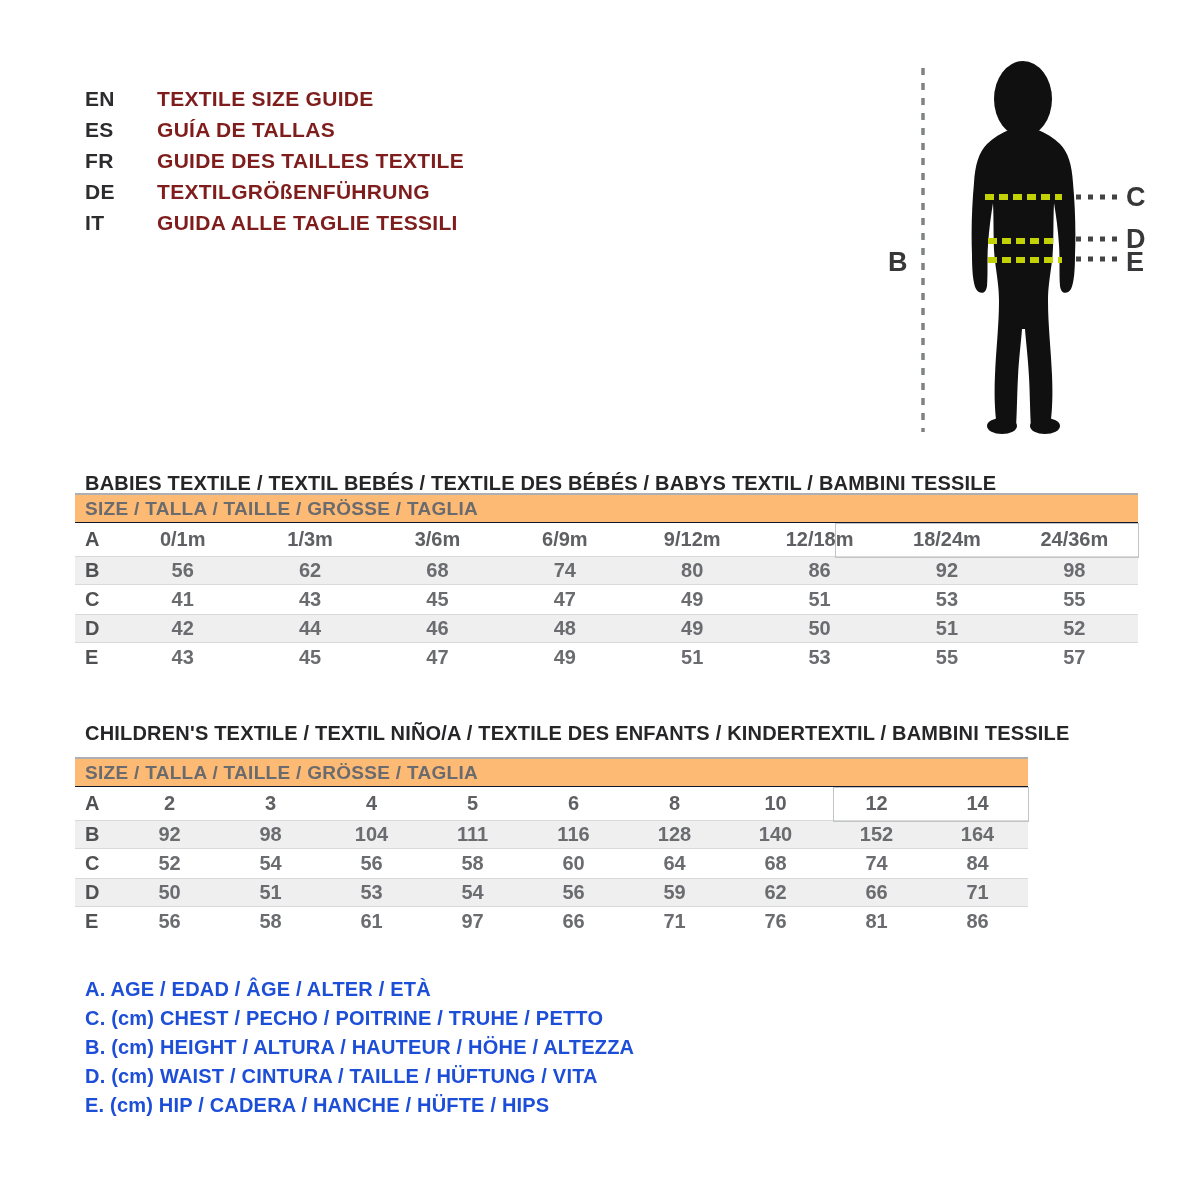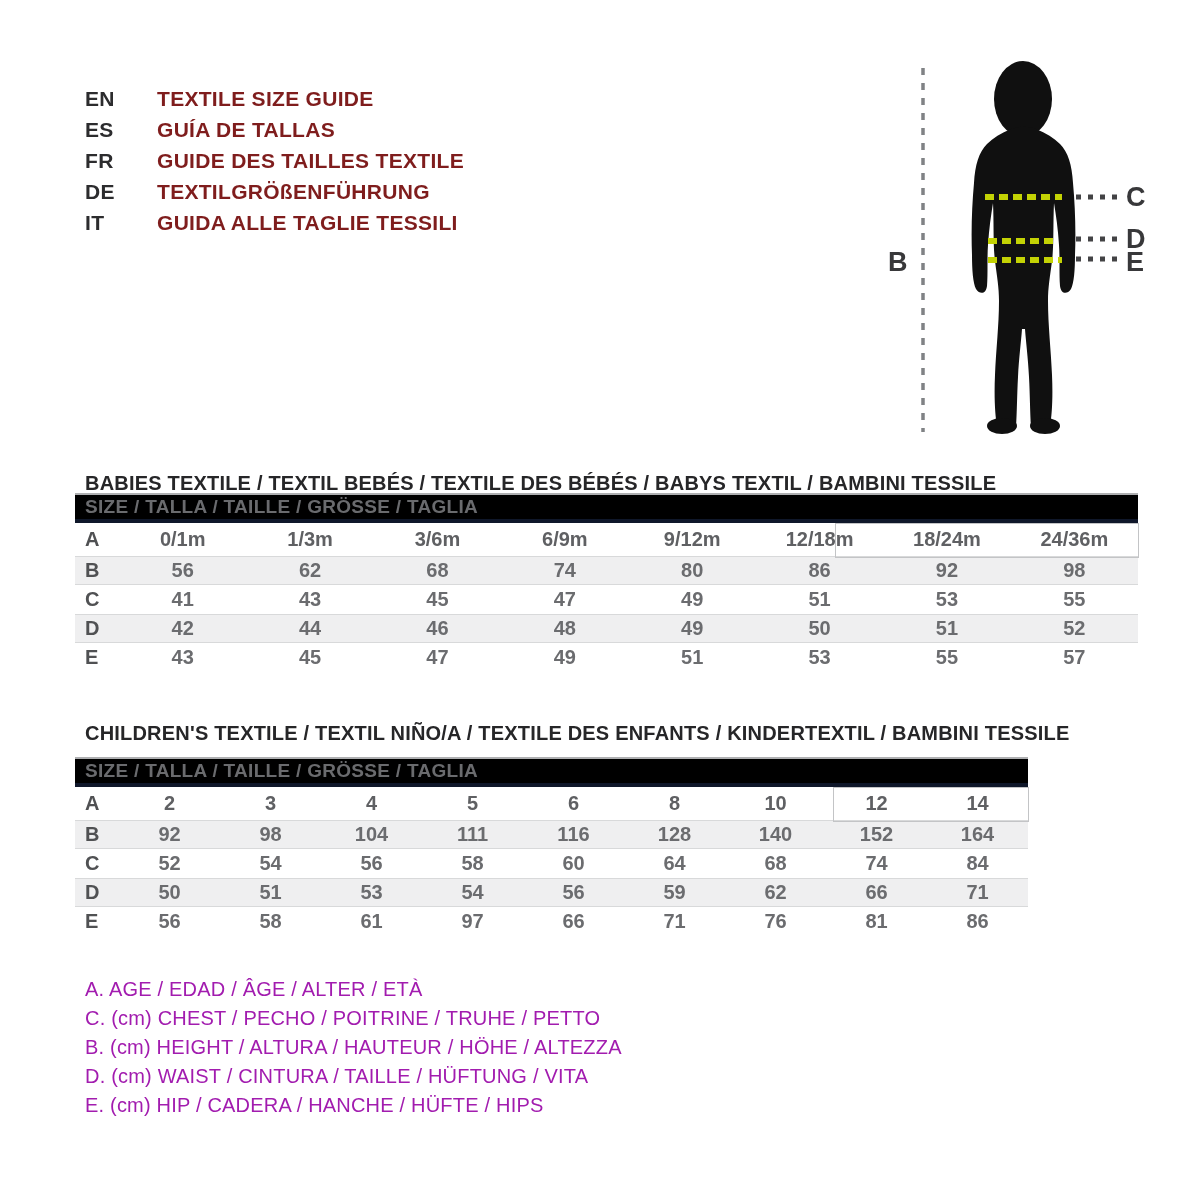--- a/index.html
+++ b/index.html
@@ -15,37 +15,37 @@
   
   .section-title{position:absolute;left:85px;font-size:20px;font-weight:700;color:#262628;
                  letter-spacing:.2px;white-space:nowrap;}
   #babies-title{top:444px;margin-top:28px;}
   #children-title{top:722px;}
 
   
   .size-table{position:absolute;left:75px;}
   #babies-table{top:493px;width:1063px;}
   #children-table{top:757px;width:953px;}
-  .table-header{height:30px;background:#000000;border-top:2px solid #aeafb1;border-bottom:4px solid #0f172a;
+  .table-header{height:30px;background:#fdba74;border-top:2px solid #aeafb1;border-bottom:1px solid #0f172a;
                 display:flex;align-items:center;padding-left:10px;box-sizing:border-box;
                 font-size:19px;font-weight:700;color:#6a6b6e;letter-spacing:.3px;}
   .trow{display:flex;align-items:center;height:29px;box-sizing:border-box;
         font-size:20px;font-weight:700;color:#6b6c6f;}
   .trow.rowA{height:33px;color:#5f6063;}
   .trow.stripe{background:#efeff0;border-top:1px solid #d8d9da;border-bottom:1px solid #d8d9da;}
   .tlabel{width:34px;padding-left:10px;color:#505153;flex:none;}
   .tcell{flex:1;text-align:center;}
   .hl-box{position:absolute;border:1px solid #c3c4c6;background:transparent;pointer-events:none;}
   #babies-hl{left:760px;top:30px;width:302px;height:33px;}
   #children-hl{left:758px;top:30px;width:194px;height:33px;}
 
   
   .legend{position:absolute;left:85px;top:975px;}
-  .legend-line{height:29px;display:flex;align-items:center;font-size:20px;font-weight:400;
-               color:#a21caf;letter-spacing:.2px;white-space:nowrap;}
+  .legend-line{height:29px;display:flex;align-items:center;font-size:20px;font-weight:700;
+               color:#1d4ed8;letter-spacing:.2px;white-space:nowrap;}
 
   
   #figure-svg{position:absolute;left:880px;top:45px;}
   #figure-svg text{font-family:"Liberation Sans",sans-serif;font-weight:700;font-size:27px;fill:#38383a;}
 </style>
 </head>
 <body>
 
 <div id="page">
 

